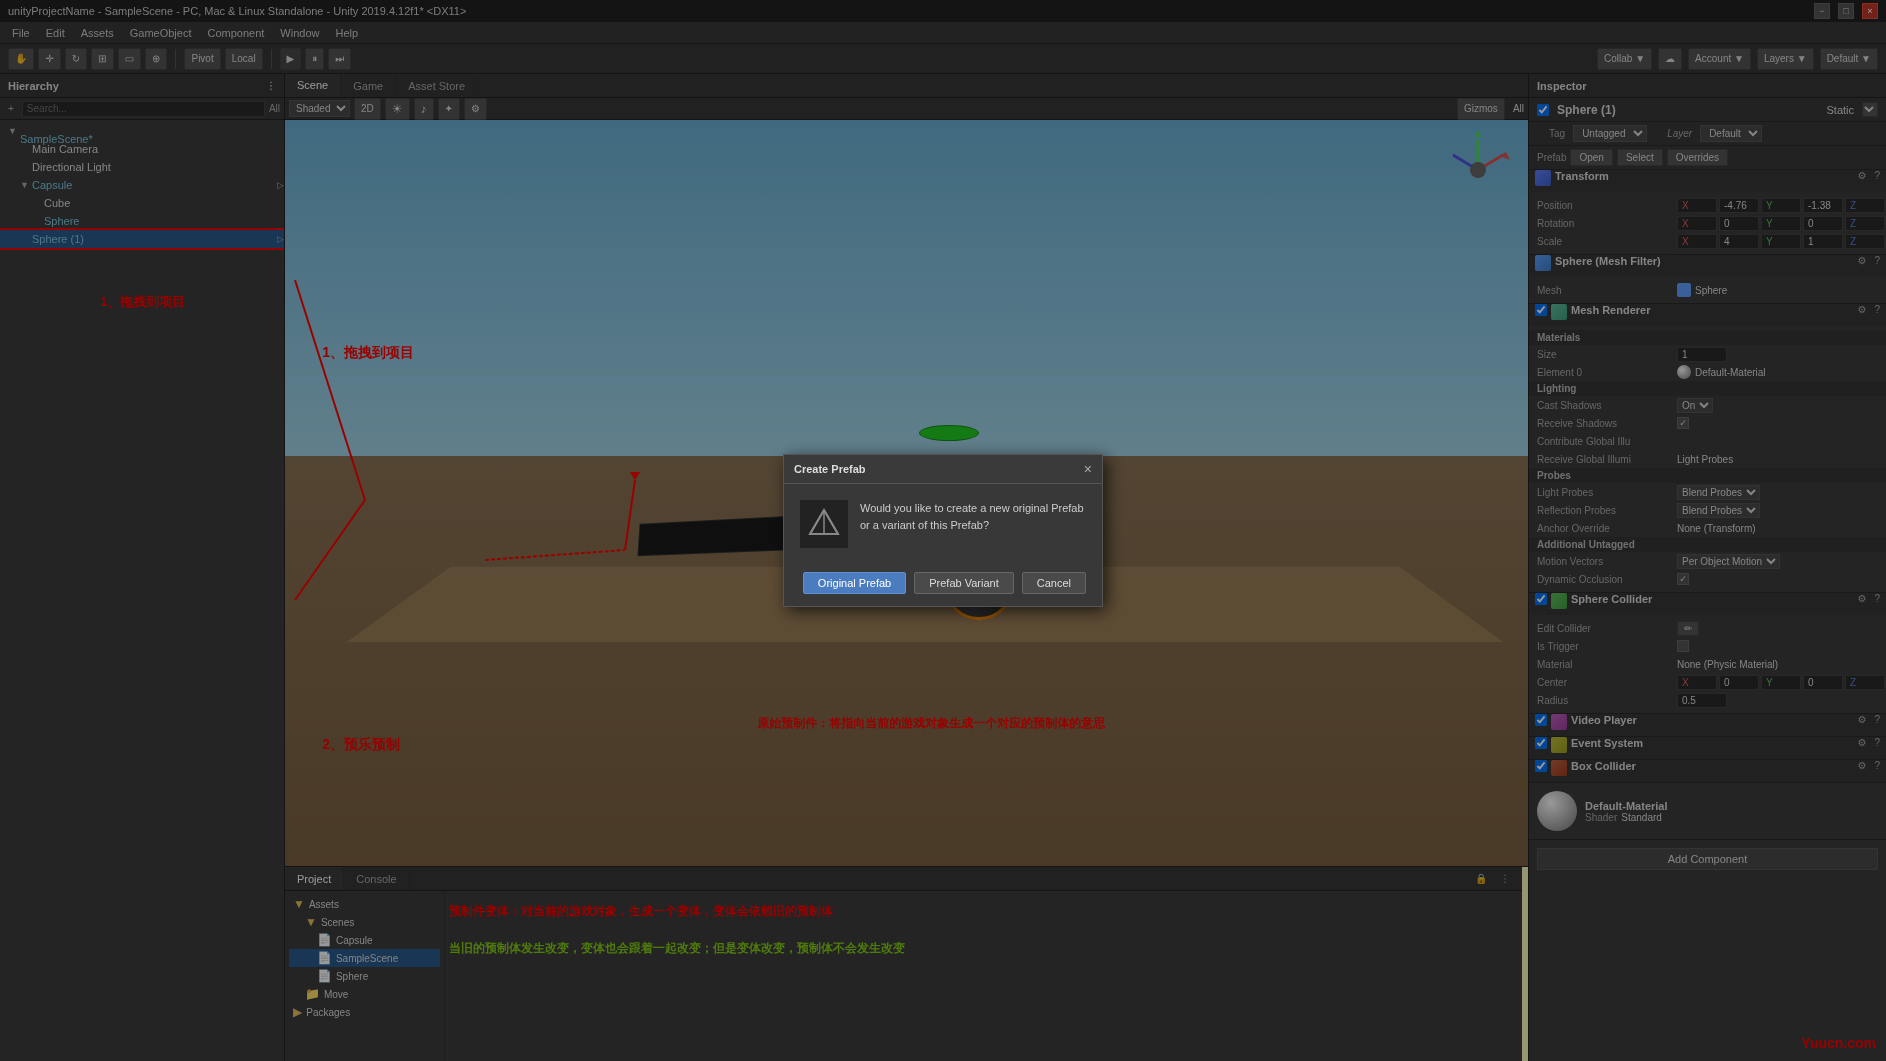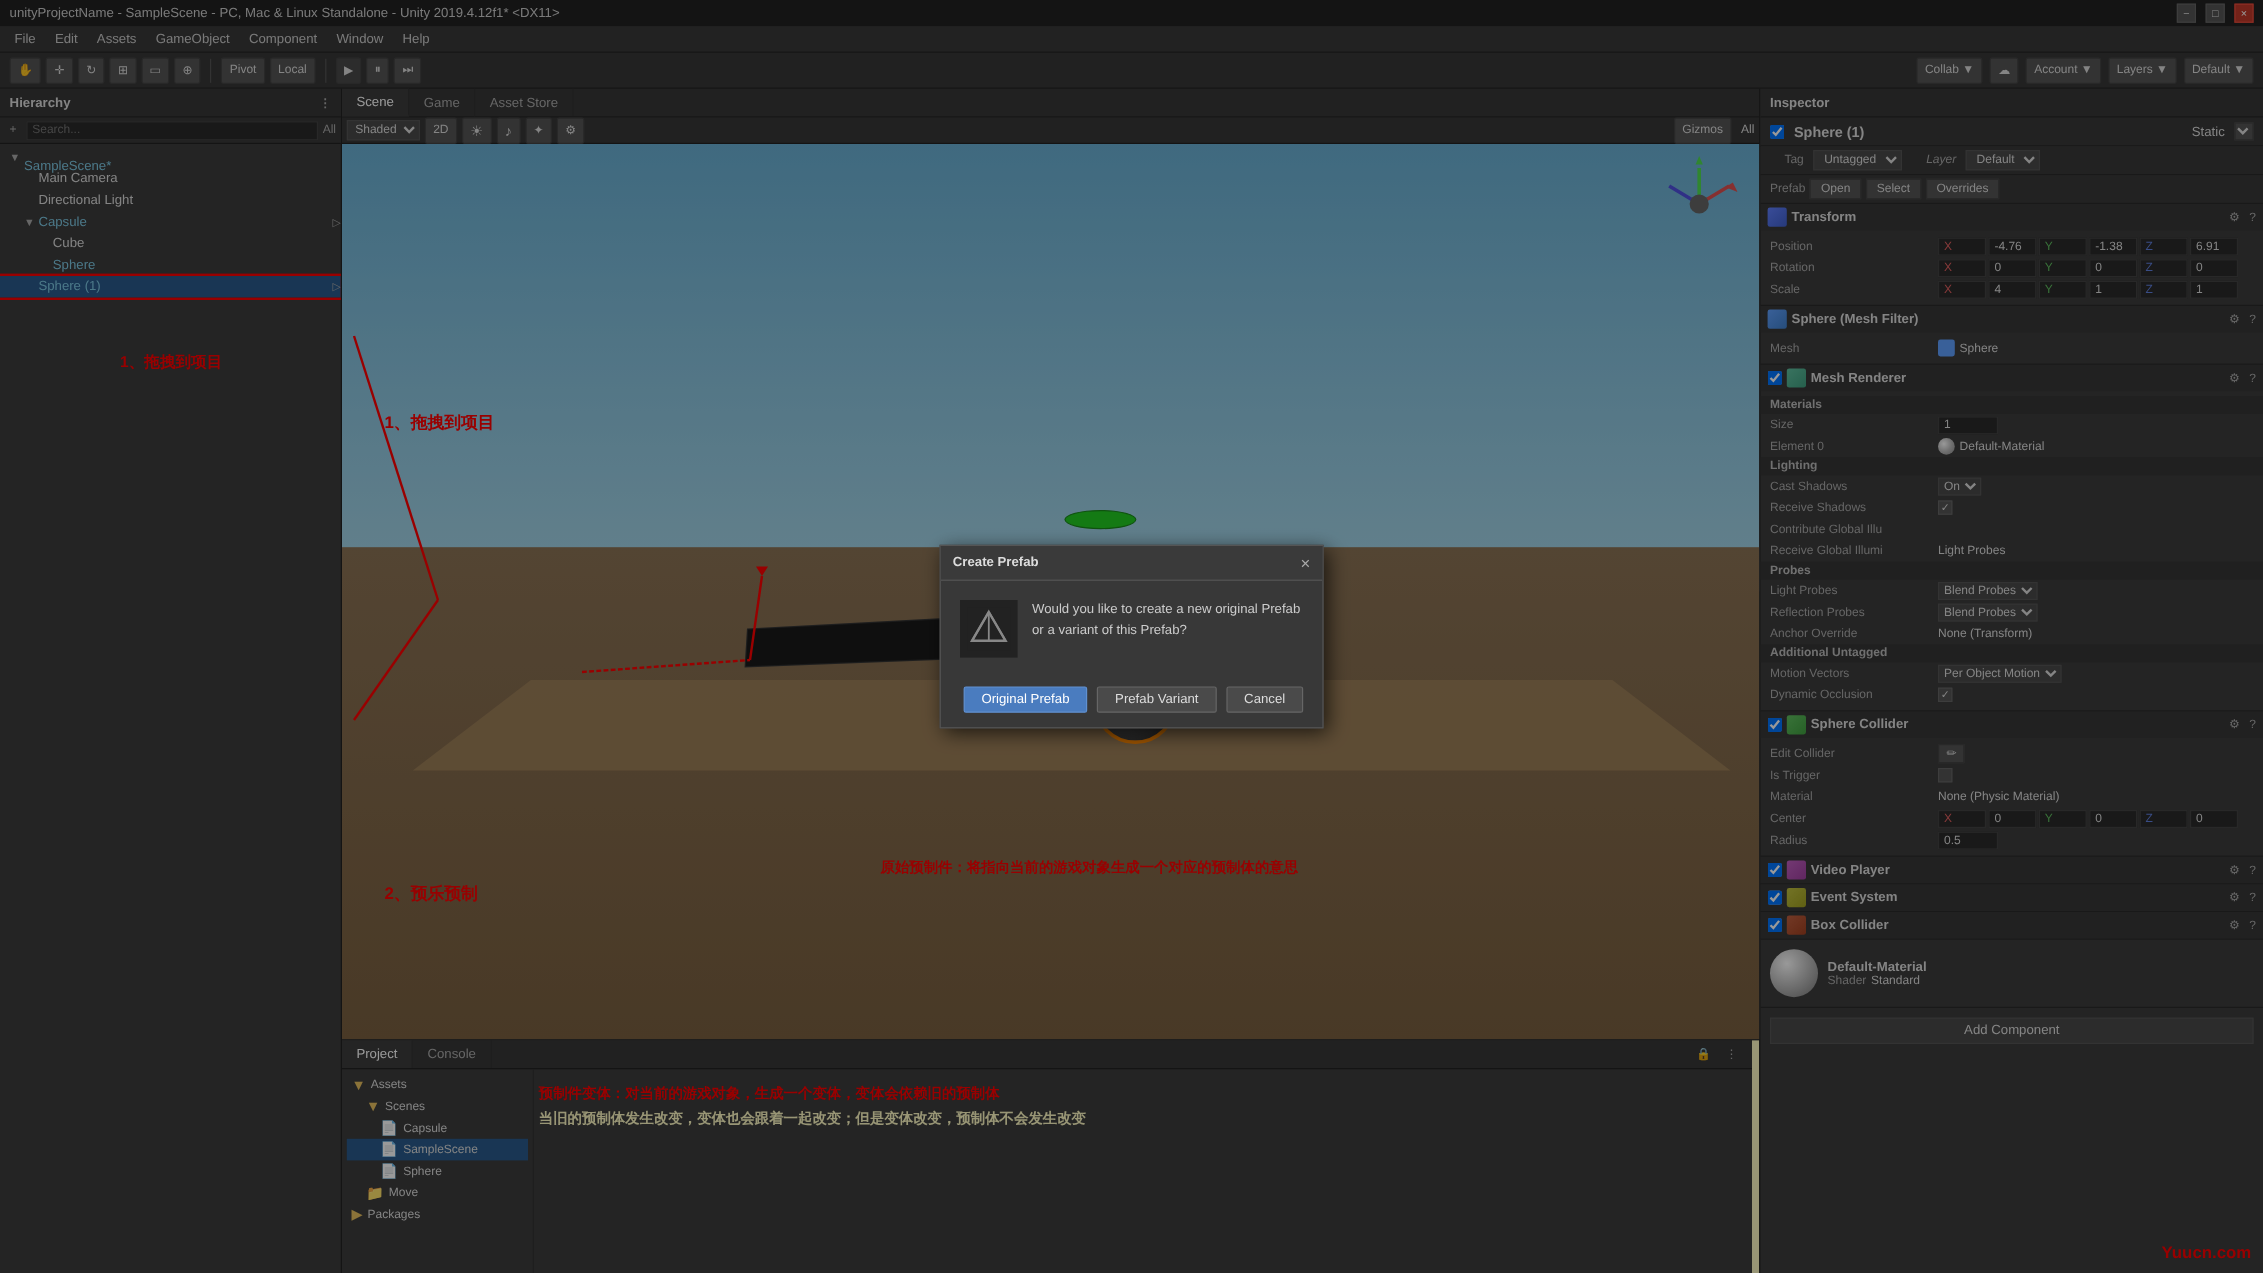--- a/index.html
+++ b/index.html
@@ -42,31 +42,31 @@
     #center-area { flex: 1; display: flex; flex-direction: column; }
     .view-tabs { background: #383838; height: 24px; display: flex; align-items: center; border-bottom: 1px solid #222; }
     .view-tab { padding: 2px 12px; font-size: 11px; color: #aaa; cursor: pointer; border-right: 1px solid #333; height: 100%; display: flex; align-items: center; }
     .view-tab.active { background: #3c3c3c; color: #fff; border-bottom: 2px solid #3c3c3c; }
     .scene-toolbar { background: #383838; height: 22px; display: flex; align-items: center; padding: 0 4px; border-bottom: 1px solid #222; gap: 4px; }
     .scene-view { flex: 1; background: #555; position: relative; overflow: hidden; }
     .scene-sky { position: absolute; top: 0; left: 0; right: 0; height: 50%; background: linear-gradient(180deg, #6ab0d4 0%, #a8d8ea 100%); }
     .scene-ground { position: absolute; bottom: 0; left: 0; right: 0; height: 55%; background: linear-gradient(180deg, #8b7355 0%, #7a6040 100%); }
 
     
-    #inspector-panel { width: 420px; background: #3c3c3c; border-left: 1px solid #222; display: flex; flex-direction: column; overflow-y: auto; }
+    #inspector-panel { width: 358px; background: #3c3c3c; border-left: 1px solid #222; display: flex; flex-direction: column; overflow-y: auto; }
     .inspector-header { background: #383838; height: 24px; display: flex; align-items: center; padding: 0 8px; border-bottom: 1px solid #222; font-size: 11px; font-weight: bold; color: #ddd; flex-shrink: 0; }
     .inspector-obj-header { background: #3a3a3a; padding: 4px 8px; border-bottom: 1px solid #2a2a2a; display: flex; align-items: center; gap: 8px; flex-shrink: 0; }
     .inspector-checkbox { width: 12px; height: 12px; }
     .inspector-obj-name { font-size: 12px; color: #ddd; font-weight: bold; flex: 1; }
     .inspector-tag-row { display: flex; align-items: center; gap: 8px; padding: 3px 20px; background: #3a3a3a; border-bottom: 1px solid #2a2a2a; flex-shrink: 0; }
     .inspector-label { font-size: 10px; color: #aaa; }
 
     
     .component-section { border-bottom: 1px solid #2a2a2a; flex-shrink: 0; }
-    .component-header { background: #383838; height: 22px; display: flex; align-items: center; padding: 0 6px; gap: 4px; cursor: pointer; }
+    .component-header { background: #383838; height: 22px; display: flex; align-items: flex-start; padding: 0 6px; gap: 4px; cursor: pointer; }
     .component-title { font-size: 11px; font-weight: bold; color: #ddd; flex: 1; }
     .component-icon { width: 16px; height: 16px; background: #555; border-radius: 2px; flex-shrink: 0; }
     .component-body { padding: 4px 0; }
     .prop-row { display: flex; align-items: center; height: 18px; padding: 0 8px; }
     .prop-label { width: 140px; font-size: 10px; color: #aaa; flex-shrink: 0; }
     .prop-value-box { background: #2a2a2a; border: 1px solid #444; padding: 1px 4px; font-size: 10px; color: #ddd; min-width: 50px; }
     .prop-xyz { display: flex; gap: 2px; }
     .prop-xyz span { background: #2a2a2a; border: 1px solid #444; padding: 1px 4px; font-size: 10px; color: #ddd; min-width: 40px; }
     .prop-xyz .x-label { color: #e06060; }
     .prop-xyz .y-label { color: #60c060; }
@@ -345,21 +345,21 @@
               <span>Move</span>
             </div>
             <div class="folder-item">
               <span class="folder-icon">▶</span>
               <span>Packages</span>
             </div>
           </div>
           <div class="project-main">
 
             <div style="color:red;font-size:12px;font-weight:bold;margin-top:8px;">预制件变体：对当前的游戏对象，生成一个变体，变体会依赖旧的预制体</div>
-            <div style="color:#fef9c3;font-size:12px;font-weight:bold;margin-top:4px;">当旧的预制体发生改变，变体也会跟着一起改变；但是变体改变，预制体不会发生改变</div>
+            <div style="color:#84cc16;font-size:12px;font-weight:bold;margin-top:20px;">当旧的预制体发生改变，变体也会跟着一起改变；但是变体改变，预制体不会发生改变</div>
           </div>
         </div>
       </div>
     </div>
   </div>
 
   <div id="inspector-panel">
     <div class="inspector-header">
       <span>Inspector</span>
     </div>

